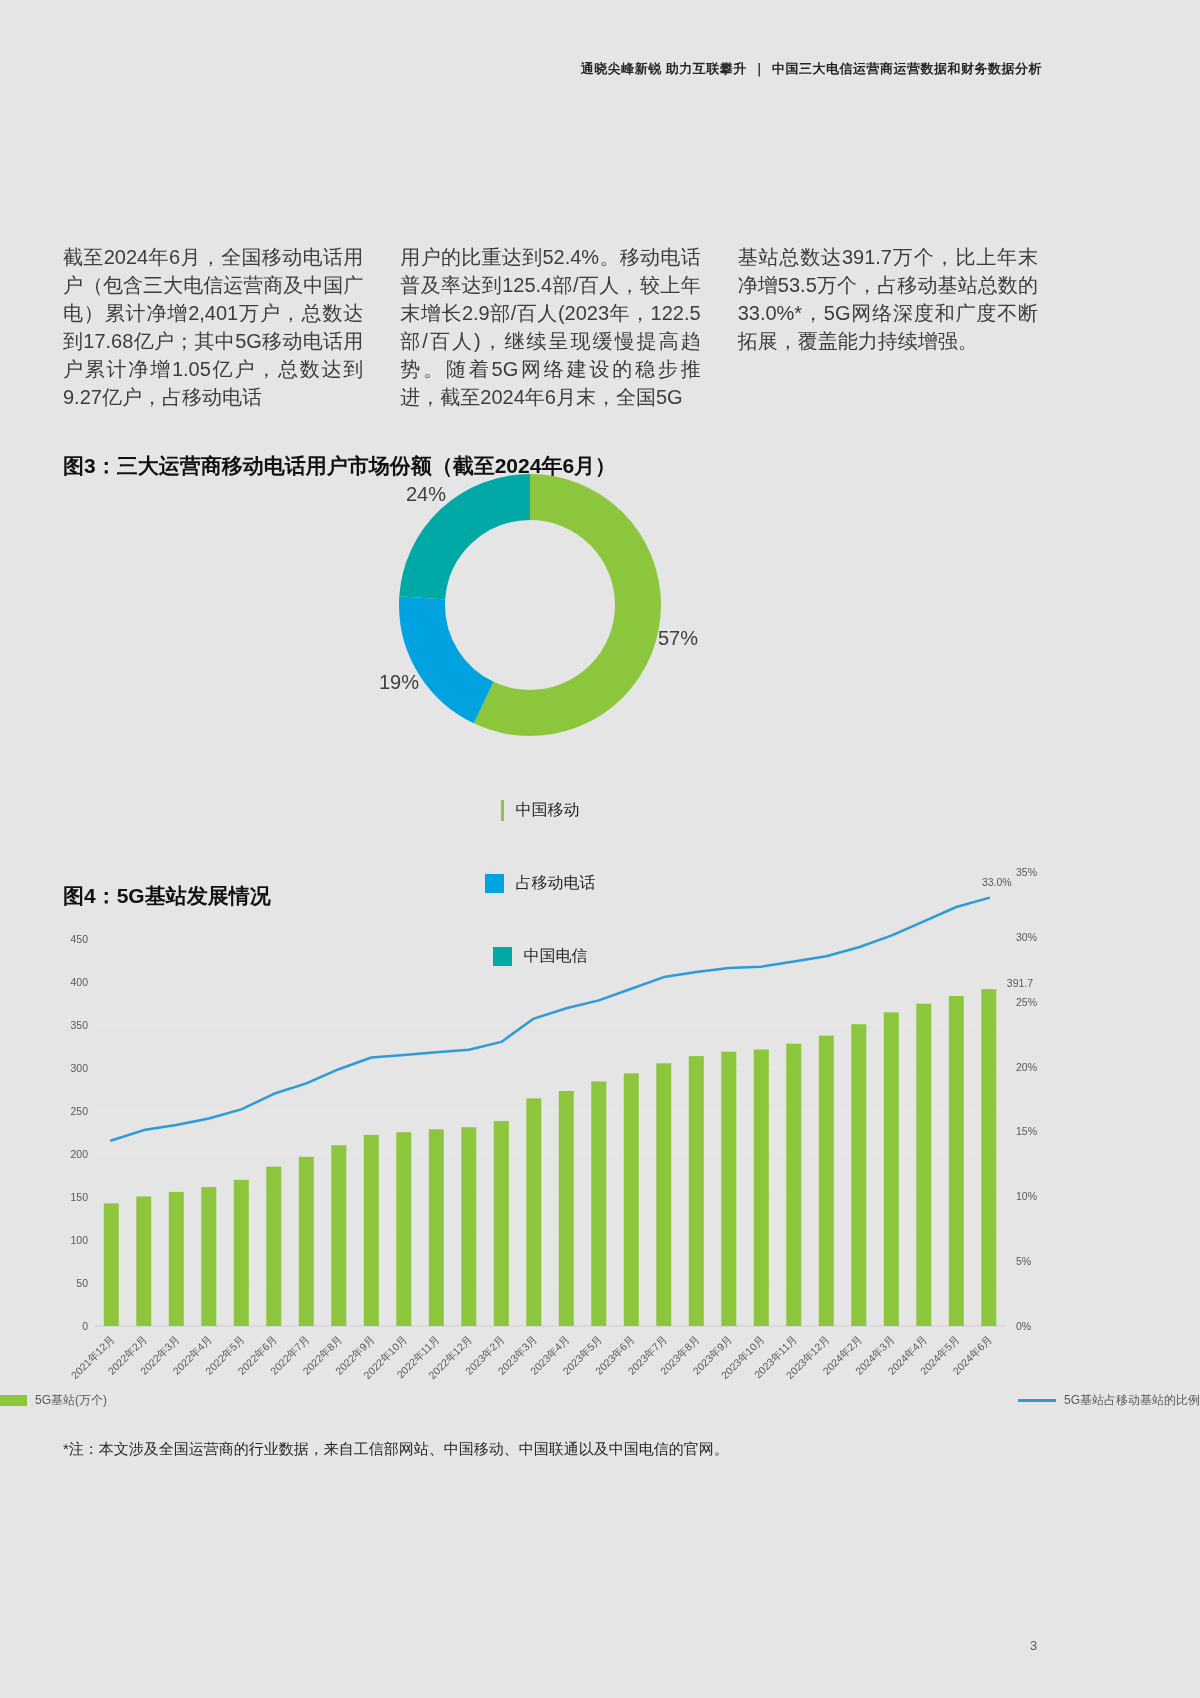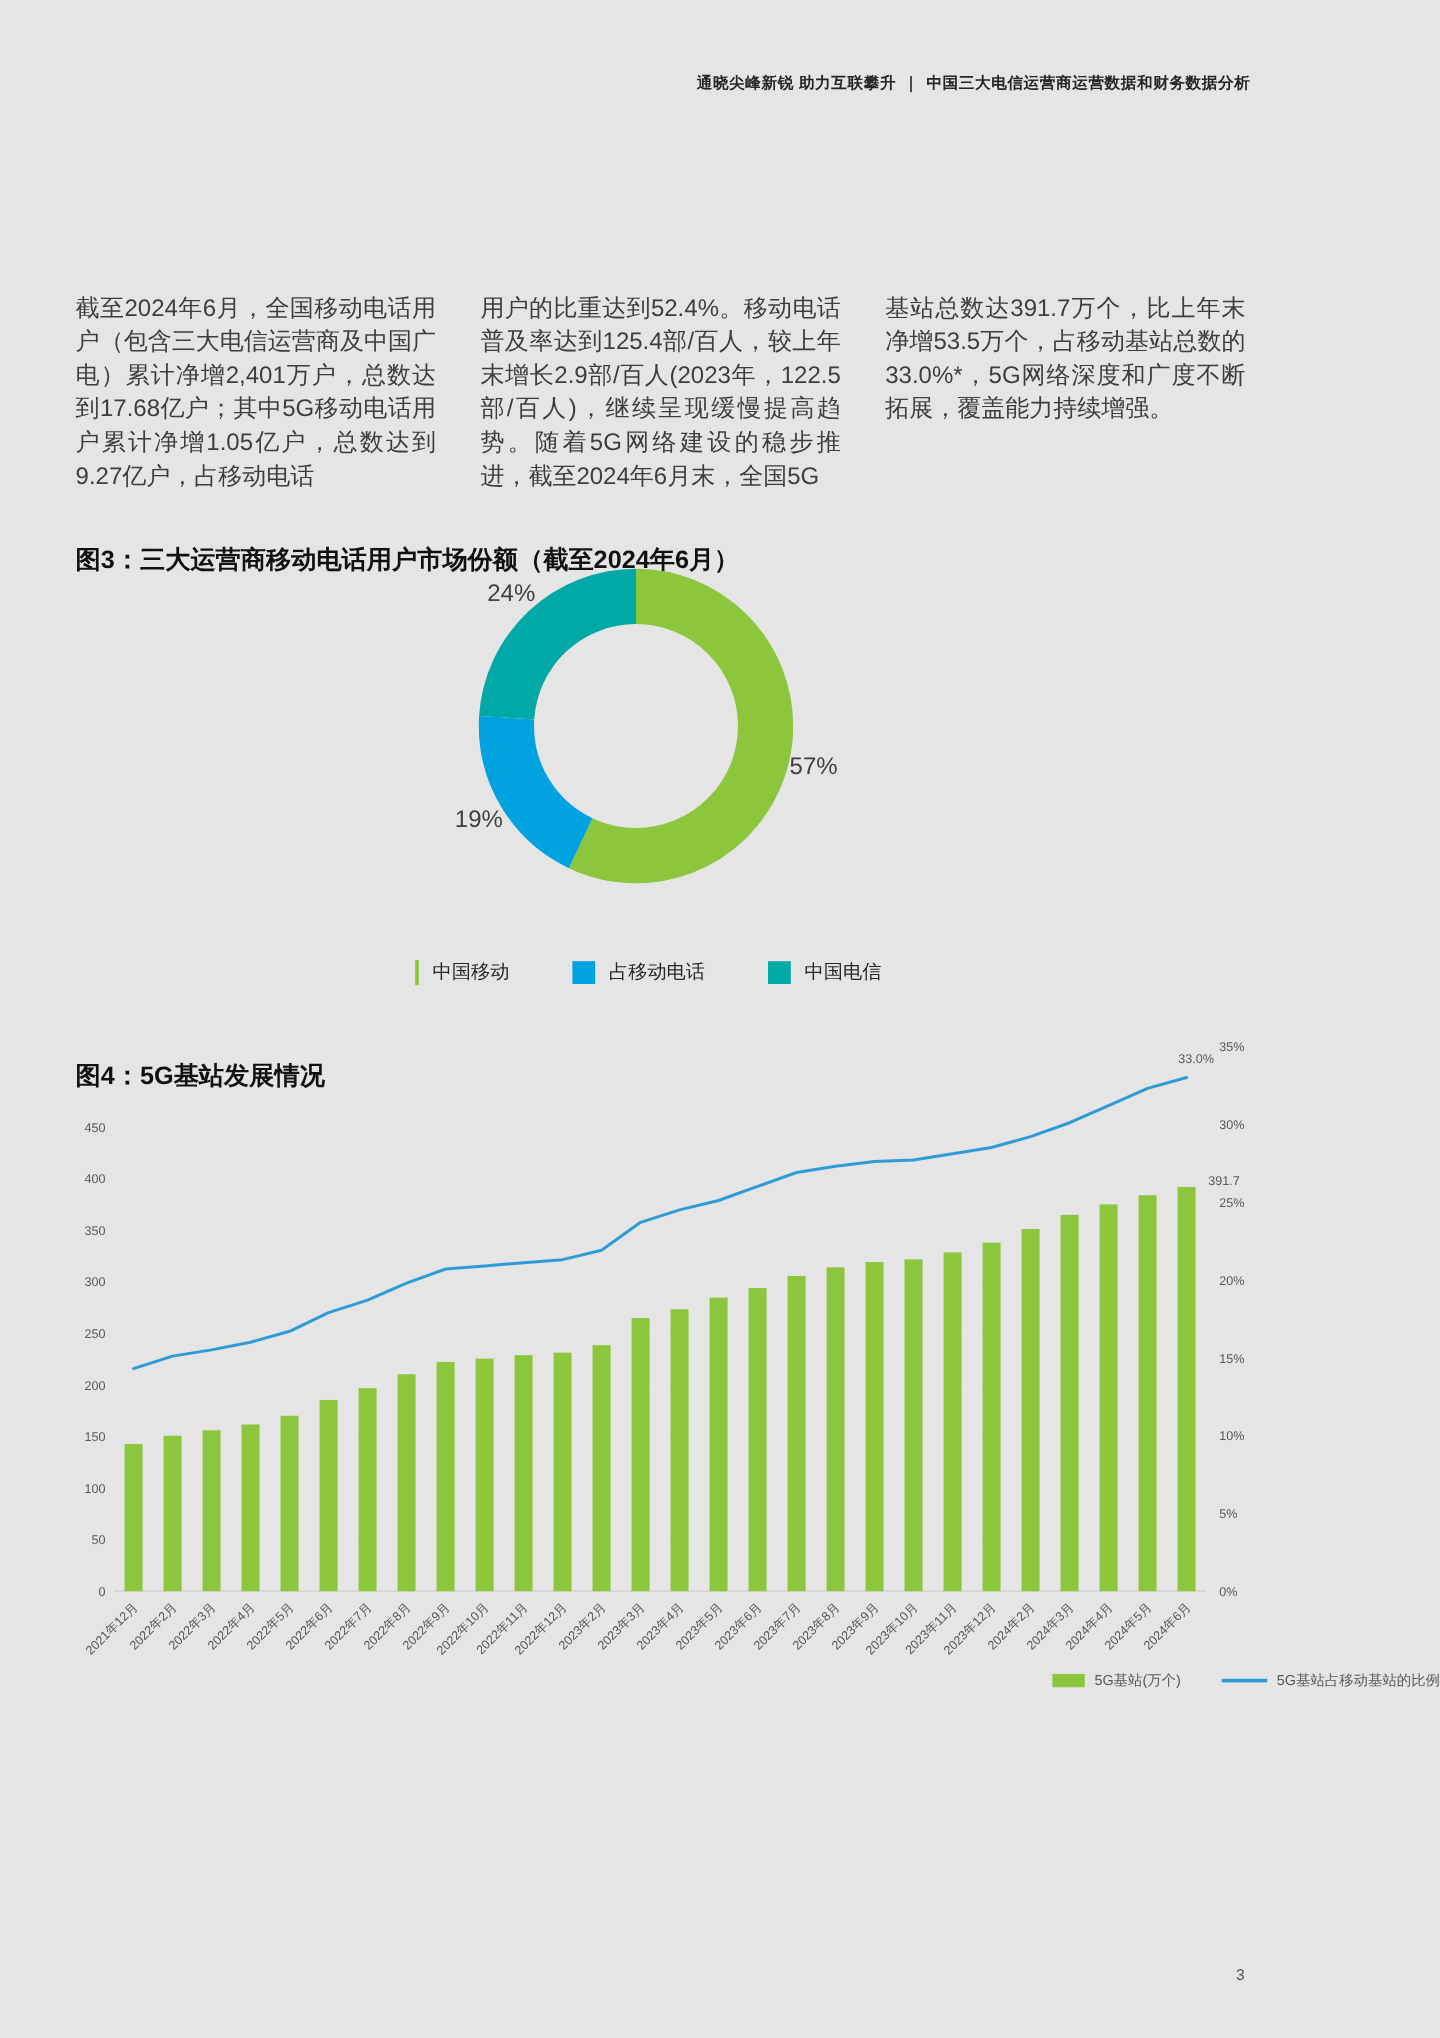--- a/index.html
+++ b/index.html
@@ -7,24 +7,24 @@
         font-family:"Liberation Sans","DejaVu Sans",sans-serif;color:#262626;}
   .hdr{position:absolute;top:60px;right:158px;font-size:13px;font-weight:bold;color:#262626;letter-spacing:.5px;}
   .hdr .sep{margin:0 6px;color:#262626;font-weight:bold;}
   .cols{position:absolute;left:63px;top:243px;width:975px;display:flex;gap:37px;}
   .col{flex:1;font-size:20px;line-height:28px;text-align:justify;color:#3d3d3d;}
   .figtitle{position:absolute;left:63px;font-size:21px;font-weight:bold;color:#111;}
   #fig3-title{top:452px;}
   #fig4-title{top:882px;}
   .donut-wrap{position:absolute;left:310px;top:445px;width:440px;height:330px;}
   .donut-legend{position:absolute;left:160px;top:800px;width:760px;display:flex;justify-content:center;
-                align-items:center;gap:52px;font-size:16px;color:#262626;}
+                align-items:center;gap:52px;font-size:16px;color:#262626;flex-direction:column;}
   .dl-item{display:flex;align-items:center;gap:12px;}
   .combo-wrap{position:absolute;left:40px;top:858px;width:1060px;height:566px;}
-  .combo-legend{position:absolute;left:0;top:1392px;width:1200px;display:flex;justify-content:flex-end;
+  .combo-legend{position:absolute;left:0;top:1392px;width:1200px;display:flex;justify-content:space-between;
                 align-items:center;gap:34px;font-size:12px;color:#595959;}
   .cl-item{display:flex;align-items:center;gap:8px;}
   .tick{font-size:10.5px;fill:#595959;font-family:"Liberation Sans","DejaVu Sans",sans-serif;}
   .pct{font-size:20px;fill:#404040;font-family:"Liberation Sans","DejaVu Sans",sans-serif;}
   .footnote{position:absolute;left:63px;top:1440px;font-size:15px;color:#262626;}
   .pagenum{position:absolute;left:1030px;top:1638px;font-size:13px;color:#595959;}
 </style>
 </head>
 <body>
 
@@ -164,15 +164,16 @@
       <div class="cl-item">
         <span style="background: rgb(140, 198, 60); display: inline-block; width: 27px; height: 11px;"></span>
         <span>5G基站(万个)</span>
       </div>
       <div class="cl-item">
         <span style="background: rgb(46, 155, 214); display: inline-block; width: 38px; height: 3px;"></span>
         <span>5G基站占移动基站的比例</span>
       </div>
     </div>
 
+  <div class="footnote">*注：本文涉及全国运营商的行业数据，来自工信部网站、中国移动、中国联通以及中国电信的官网。</div>
   <div class="pagenum">3</div>
 
 </div>
 
 </body></html>

